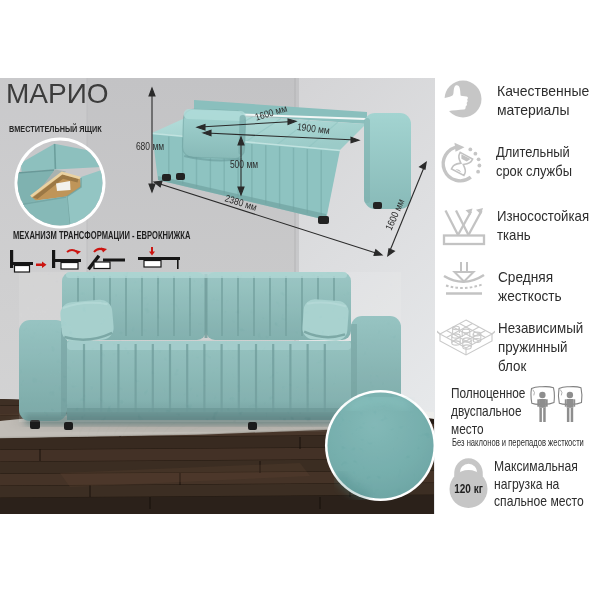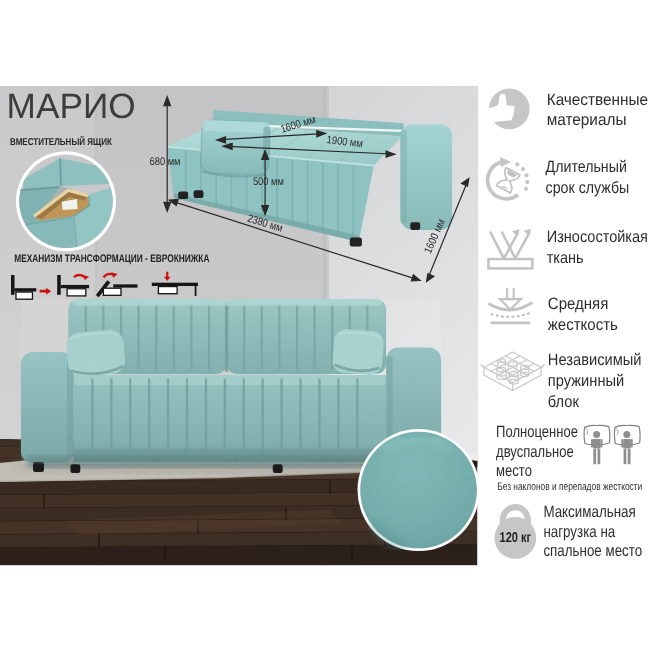--- a/index.html
+++ b/index.html
@@ -343,21 +343,21 @@
   <polygon points="19,60.5 48.5,37.5 64.5,41.8 63.5,45.5 49,41.8 23.5,62" fill="#9b7845"></polygon>
   <polyline points="17,59.5 48,36 66,41" stroke="#ead2a2" stroke-width="2.8" fill="none"></polyline>
   <polygon points="42,46.5 56,44 56.5,53 43,54" fill="#f2f2ee"></polygon>
   <polygon points="67,40 93,31 91,92 56,92 53,59.5 67,50" fill="#93c5c3"></polygon>
   <polyline points="67,41 67,50 53,59.5 56,92" stroke="#6ea09e" stroke-width="1.5" fill="none" opacity="0.8"></polyline>
   <polygon points="0,69 22,63.5 53,59.5 56,92 0,92" fill="#86b9b7"></polygon>
   <line x1="2" y1="68.5" x2="52" y2="60" stroke="#6ea09e" stroke-width="1.5" opacity="0.7"></line>
 </g>
 </svg>
 
-<div class="abs" style="left:6px;top:78px;font-size:32px;color:#3c3c3c;">МАРИО</div>
+<div class="abs" style="left:6px;top:78px;font-size:28px;color:#3c3c3c;">МАРИО</div>
 <div class="abs" style="left:9px;top:124px;font-size:9px;font-weight:bold;color:#262626;transform:scaleX(0.81);transform-origin:left top;white-space:nowrap;">ВМЕСТИТЕЛЬНЫЙ ЯЩИК</div>
 <div class="abs" style="left:13px;top:230px;font-size:10px;font-weight:bold;color:#1e1e1e;transform:scaleX(0.757);transform-origin:left top;white-space:nowrap;">МЕХАНИЗМ ТРАНСФОРМАЦИИ - ЕВРОКНИЖКА</div>
 
 <svg class="abs" style="left:8px;top:246px" width="175" height="28" viewBox="0 0 175 28">
 <g fill="#161616">
   <rect x="2" y="4" width="3.2" height="18"></rect>
   <rect x="5" y="16" width="20" height="3"></rect>
   <rect x="6.5" y="19.5" width="15" height="6.5" fill="#fff" stroke="#161616" stroke-width="1.2"></rect>
   <polygon points="28,17.5 34,17.5 34,15.5 38.5,18.7 34,21.9 34,19.9 28,19.9" fill="#cc1410"></polygon>
   <rect x="44" y="4" width="3.2" height="18"></rect>

